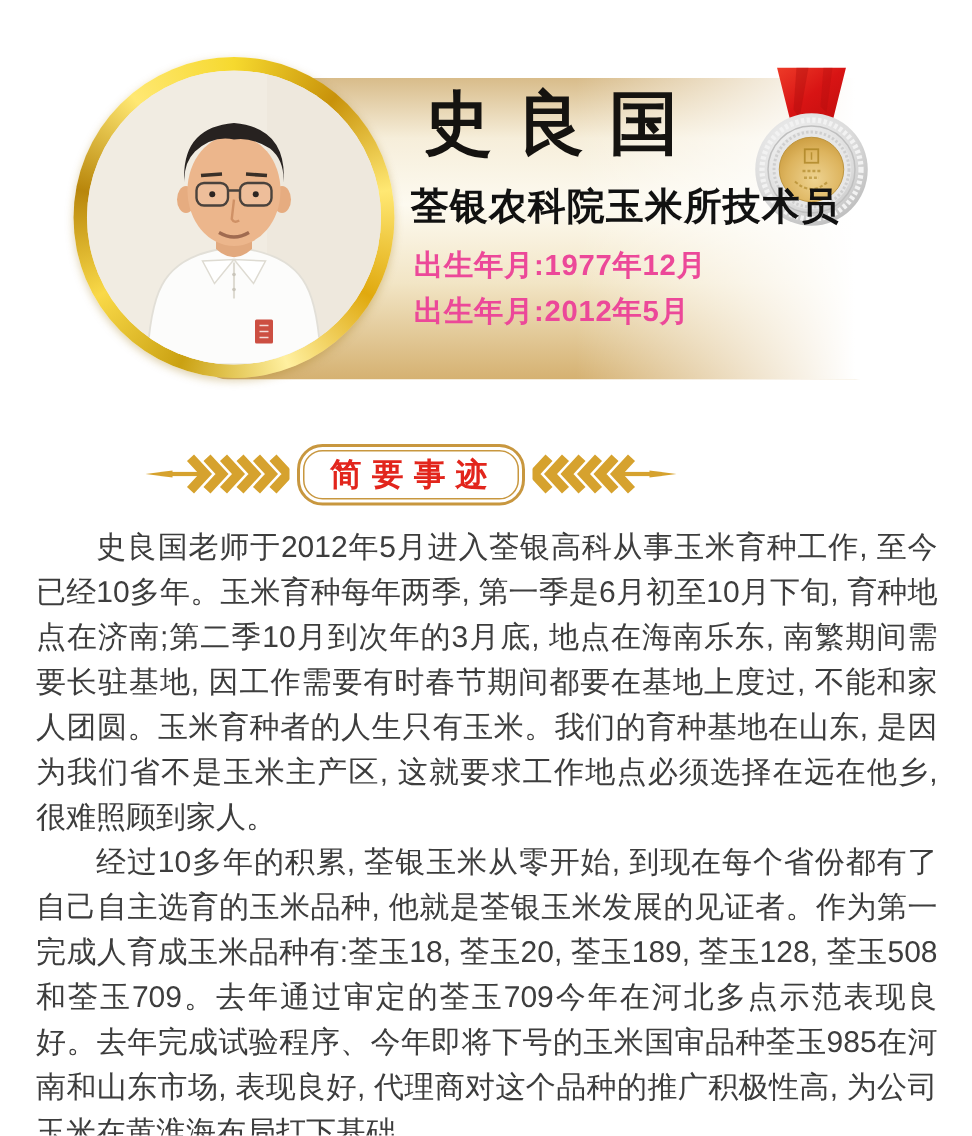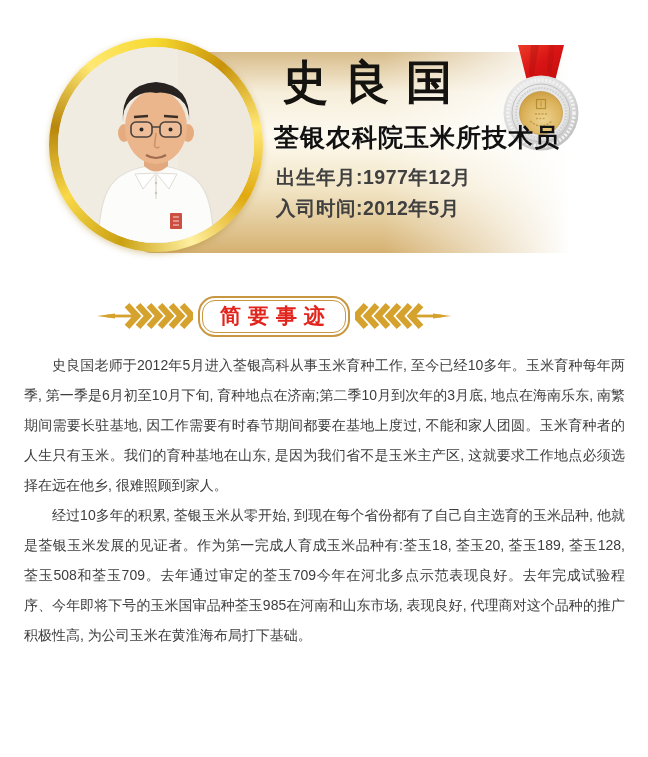--- a/index.html
+++ b/index.html
@@ -42,21 +42,21 @@
     font-weight: 700; font-size: 46px; line-height: 52px;
     letter-spacing: 16px; color: #151310; white-space: nowrap;
   }
   .person-title {
     position: absolute; left: 258px; top: 121px;
     font-weight: 700; font-size: 25px; color: #111111; letter-spacing: 1px;
     white-space: nowrap;
   }
   .info-lines { position: absolute; left: 260px; top: 162px; }
   .info-line {
-    font-weight: 700; font-size: 19.5px; line-height: 31px; color: #404040;
+    font-weight: 700; font-size: 19.5px; line-height: 31px; color: #ec4899;
     letter-spacing: .5px; white-space: nowrap;
   }
 
   .medal { position: absolute; left: 487px; top: 45px; width: 76px; height: 106px; }
   .medal svg { display: block; width: 100%; height: 100%; }
 
   
   .section-header {
     position: absolute; left: 0; top: 296px; width: 548px; height: 40px;
     display: flex; align-items: center; justify-content: center; gap: 5px;
@@ -78,21 +78,21 @@
     font-weight: 700; font-size: 21px; letter-spacing: 7px; color: #e2251c;
     white-space: nowrap;
   }
 
   
   .article {
     position: absolute; left: 24px; top: 350px; width: 601px;
     color: #3d3d3d;
   }
   .article p {
-    font-size: 14px; line-height: 30px; text-indent: 2em;
+    font-size: 20px; line-height: 30px; text-indent: 2em;
     text-align: justify;
   }
 </style>
 </head>
 <body>
 
 <div class="profile-card">
 
   <div class="info-panel"></div>
 
@@ -163,21 +163,21 @@
         <line x1="115" y1="178" x2="121" y2="178" stroke="#ffffff" stroke-width="1" opacity="0.8"></line>
       </svg>
     </div>
   </div>
 
   <div class="person-name">史良国</div>
   <div class="person-title">荃银农科院玉米所技术员</div>
 
   <div class="info-lines">
     <div class="info-line">出生年月:1977年12月</div>
-    <div class="info-line">入司时间:2012年5月</div>
+    <div class="info-line">出生年月:2012年5月</div>
   </div>
 </div>
 
 <div class="section-header">
   <div class="wheat left">
     <svg viewBox="0 0 96 30" xmlns="http://www.w3.org/2000/svg">
       <polygon points="0,15 18,12.6 18,17.4" fill="#d6a22e"></polygon>
       <rect x="10" y="13.6" width="26" height="2.8" fill="#d6a22e"></rect>
       <g fill="none" stroke="#d6a22e" stroke-width="6.4">
         <path d="M30,4.2 L40,15 L30,25.8"></path>

